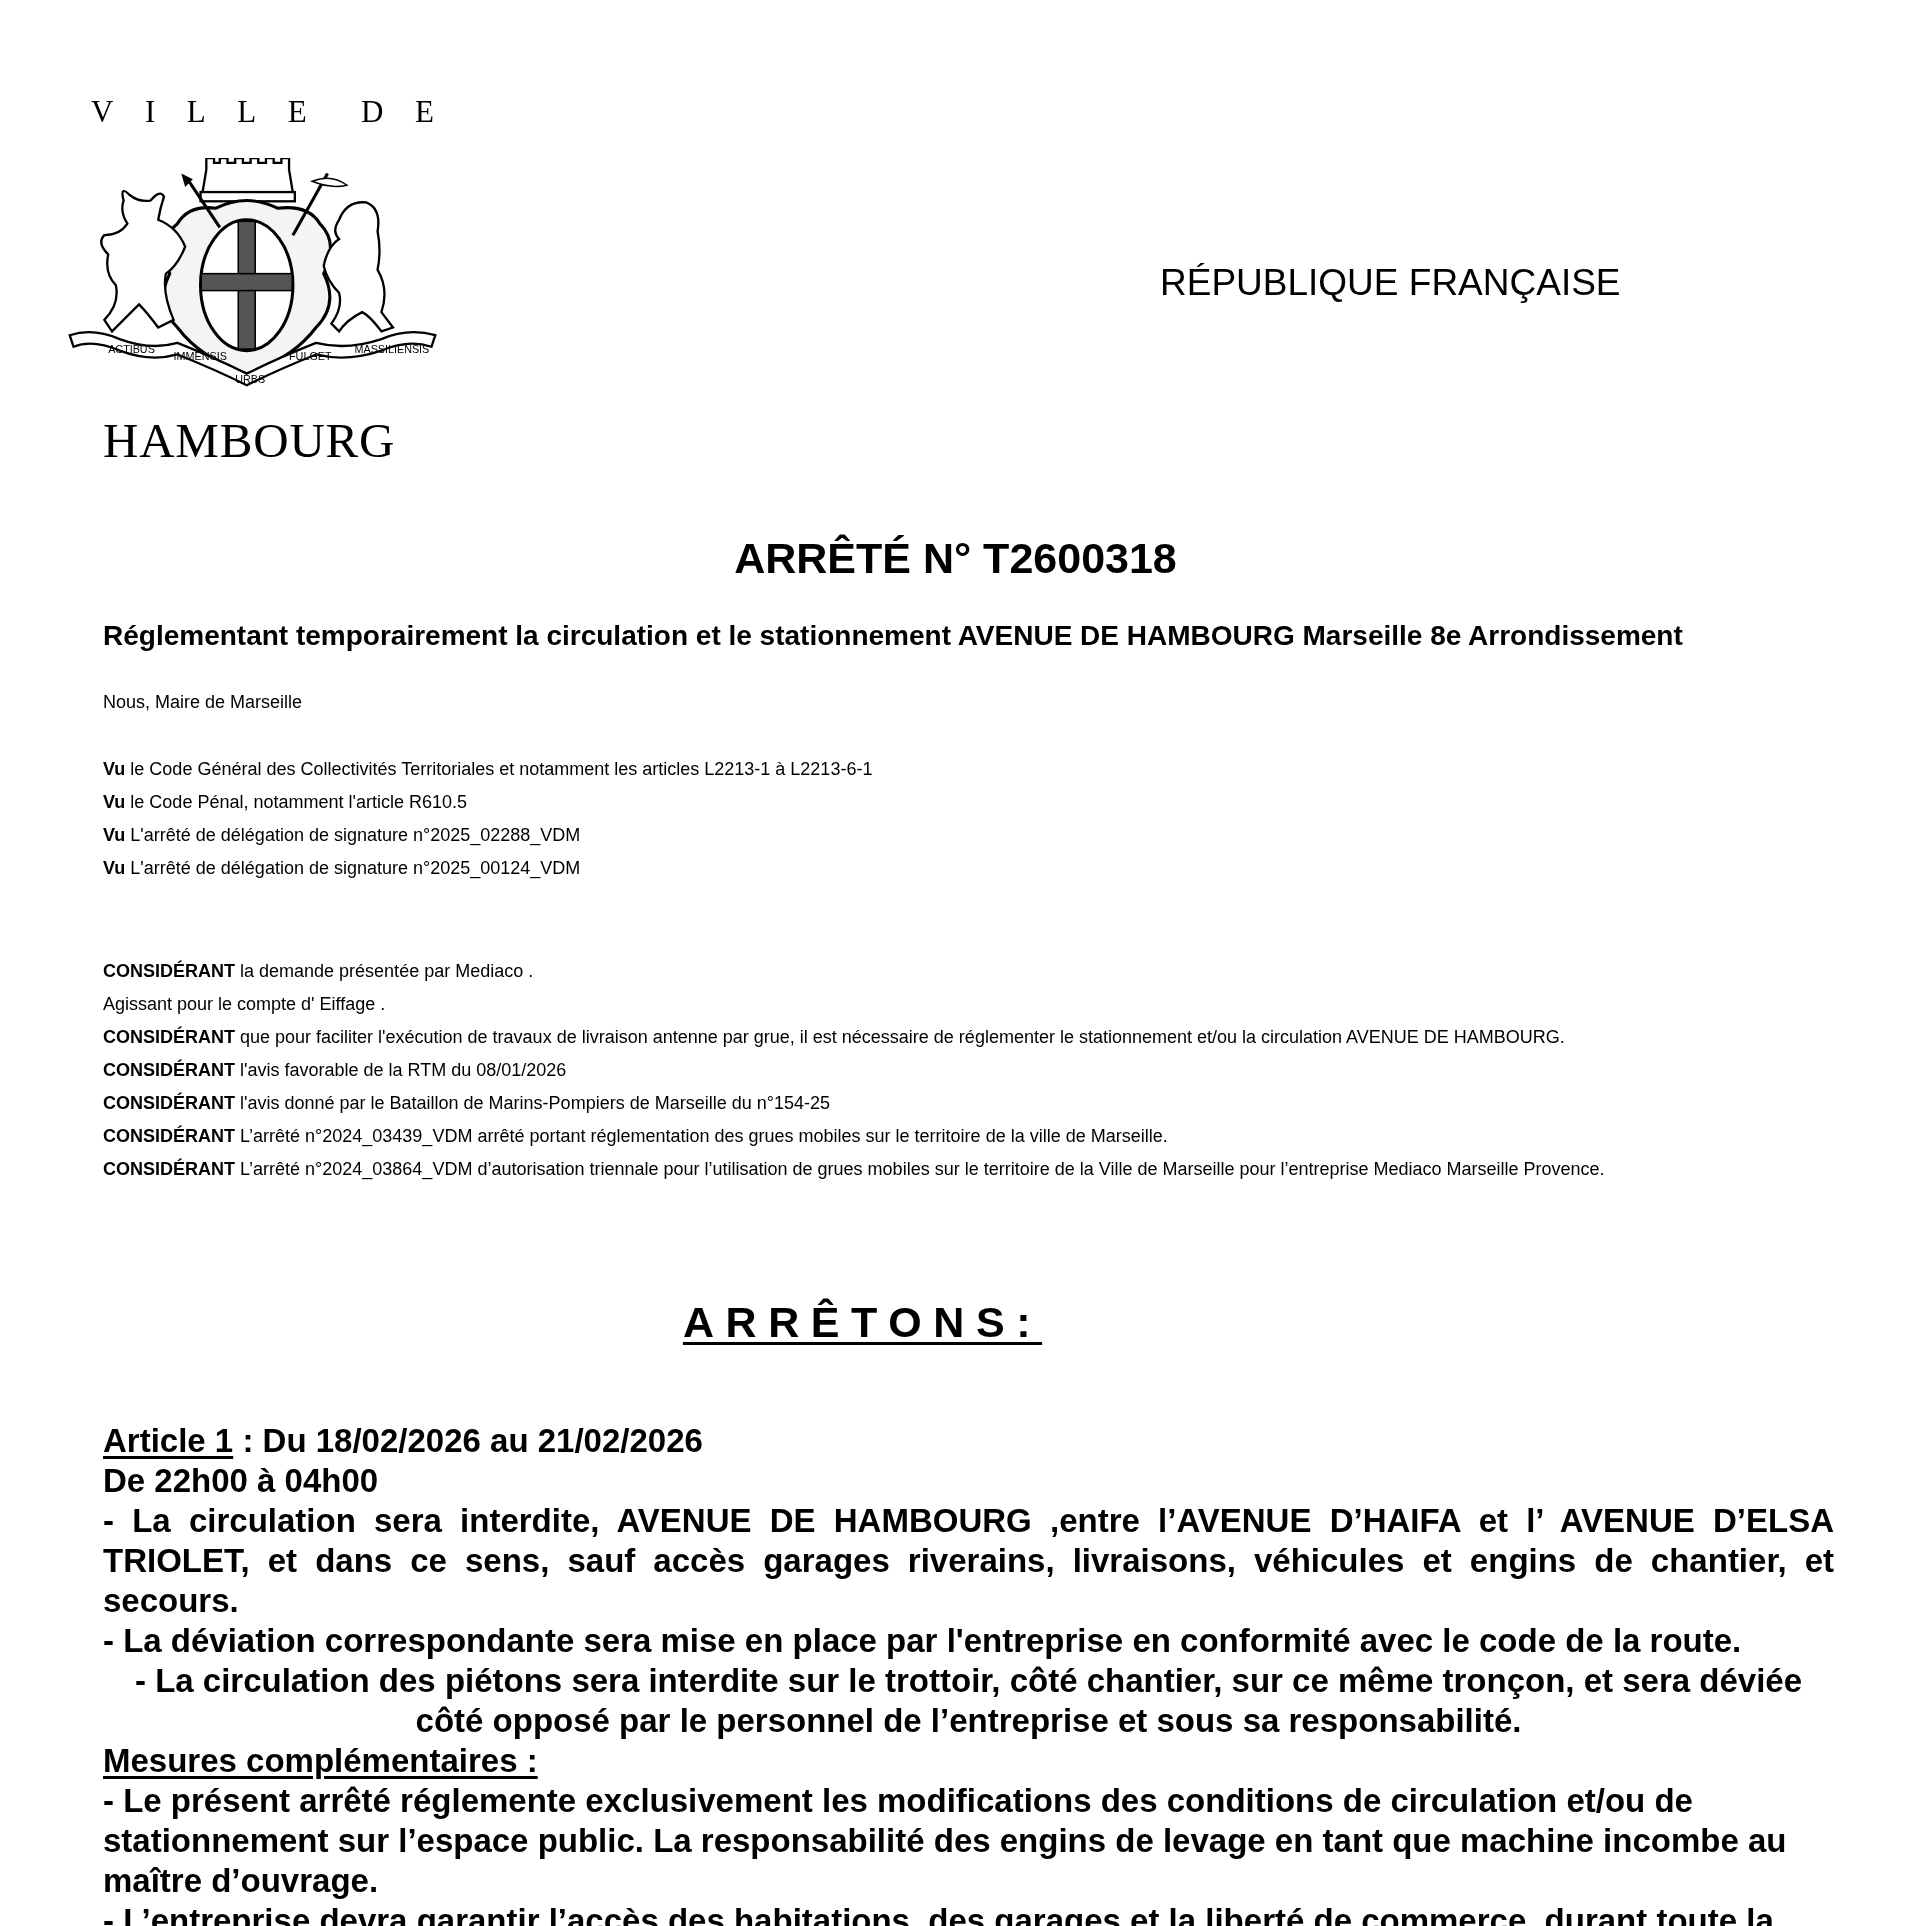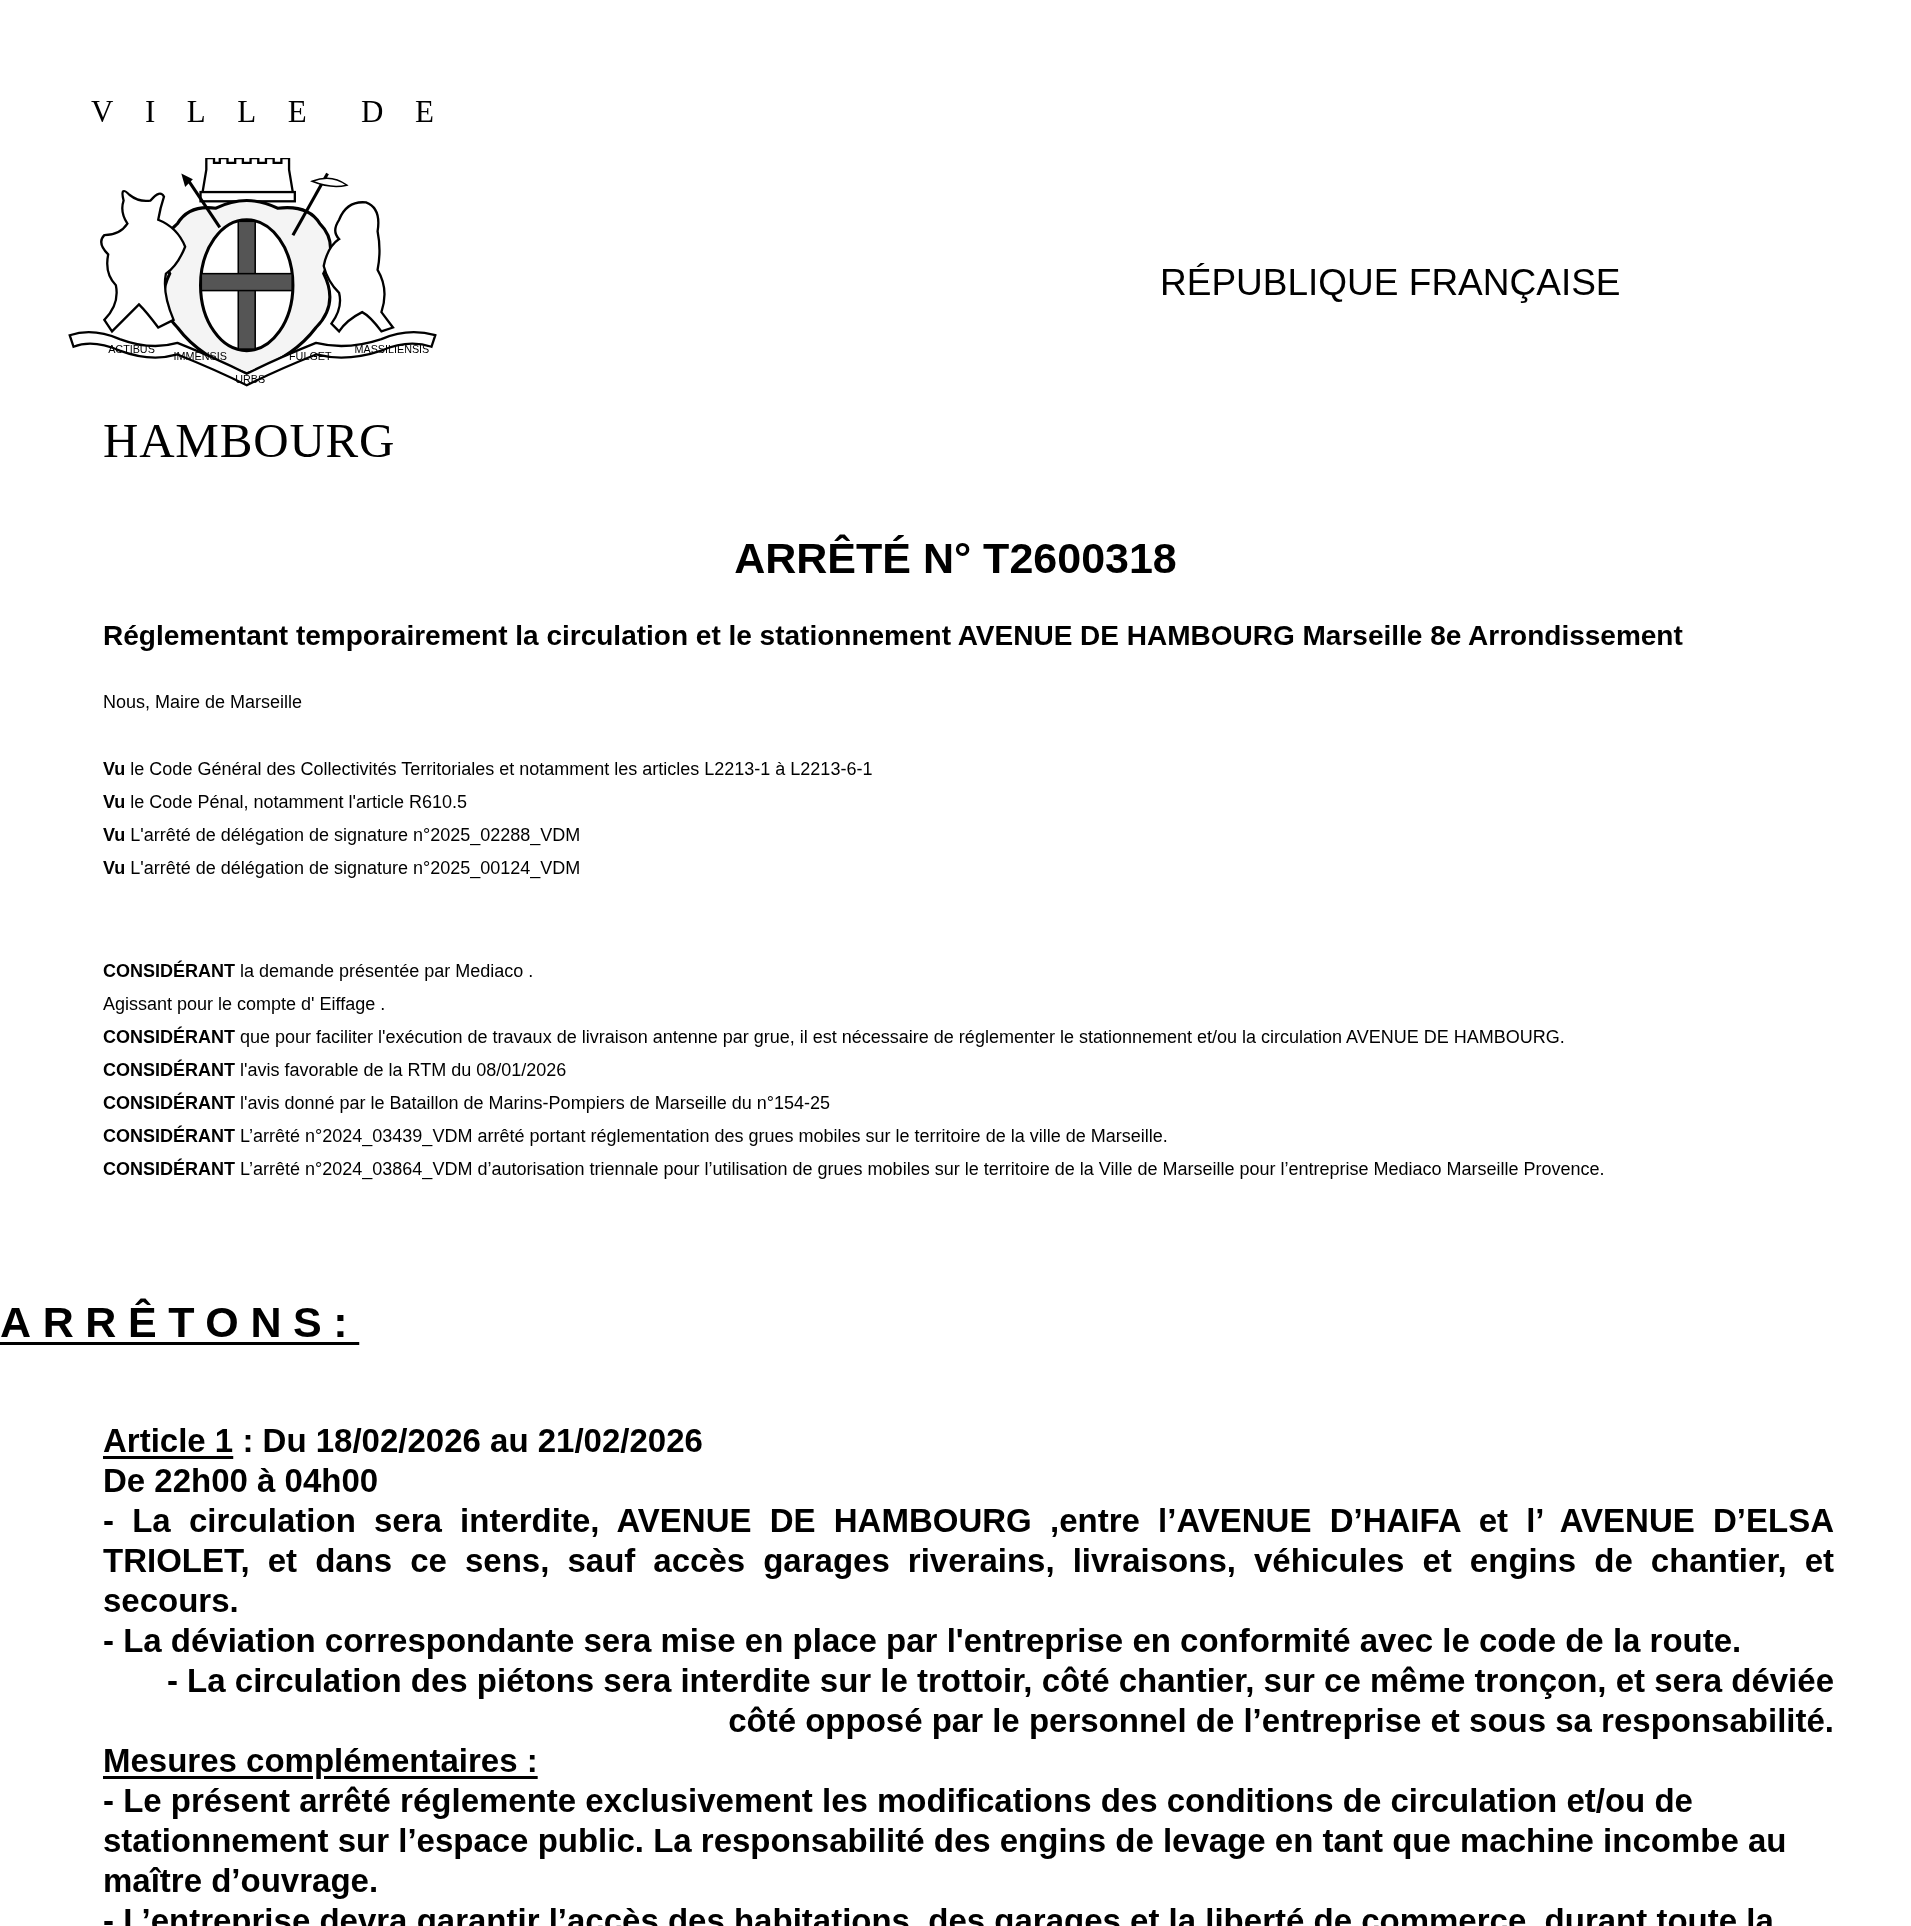--- a/index.html
+++ b/index.html
@@ -10,21 +10,21 @@
   .crest { position:absolute; left:62px; top:158px; width:381px; height:239px; }
   .marseille { position:absolute; left:103px; top:412px; font-family:"Liberation Serif", serif; font-size:49px; letter-spacing:0.8px; }
   .republique { position:absolute; left:1160px; top:262px; font-size:37px; font-weight:normal; }
   .title { position:absolute; left:0; width:1911px; top:534px; text-align:center; font-weight:bold; font-size:43px; }
   .text-block { position:absolute; left:80px; width:1731px;margin-left:23px; }
   .subtitle { top:620px; font-weight:bold; font-size:28px; }
   .p { font-size:18px; line-height:33px; text-align:justify; }
   .nous { top:686px; }
   .vus { top:753px; }
   .cons { top:955px; }
-  .arretons { position:absolute; left:0; width:1725px; top:1298px; font-weight:bold; font-size:43px; letter-spacing:11.6px; }
+  .arretons { position:absolute; left:0; width:1725px; top:1298px; text-align:center; font-weight:bold; font-size:43px; letter-spacing:11.6px; }
   .arretons span { text-decoration:underline; text-decoration-thickness:3.1px; text-underline-offset:5.4px; }
   .art1 { top:1421px; font-size:33px; line-height:40px; font-weight:bold; text-align:justify; }
   .u { text-decoration:underline; text-decoration-thickness:2.7px; text-underline-offset:3.9px; }
   b { font-weight:bold; }
   .line { display:block; }
 </style>
 </head>
 <body>
 
 <div class="page">
@@ -95,21 +95,21 @@
     <span class="line" style="text-align:left"><b>CONSIDÉRANT</b><span> L’arrêté n°2024_03864_VDM d’autorisation triennale pour l’utilisation de grues mobiles sur le territoire de la Ville de Marseille pour l’entreprise Mediaco Marseille Provence.</span></span>
   </div>
 
   <div class="arretons"><span>ARRÊTONS:</span></div>
 
   <div class="text-block art1">
     <span class="line"><span class="u">Article 1</span><span> : Du 18/02/2026 au 21/02/2026</span></span>
     <span class="line">De 22h00 à 04h00</span>
     <span class="line">- La circulation sera interdite, AVENUE DE HAMBOURG ,entre l’AVENUE D’HAIFA et l’ AVENUE D’ELSA TRIOLET, et dans ce sens, sauf accès garages riverains, livraisons, véhicules et engins de chantier, et secours.</span>
     <span class="line">- La déviation correspondante sera mise en place par l'entreprise en conformité avec le code de la route.</span>
-    <span class="line" style="text-align:right">- La circulation des piétons sera interdite sur le trottoir, côté chantier, sur ce même tronçon, et sera déviée côté opposé par le personnel de l’entreprise et sous sa responsabilité.</span>
+    <span class="line" style="text-align:center">- La circulation des piétons sera interdite sur le trottoir, côté chantier, sur ce même tronçon, et sera déviée côté opposé par le personnel de l’entreprise et sous sa responsabilité.</span>
     <span class="line"><span class="u">Mesures complémentaires :</span></span>
     <span class="line" style="text-align:left">- Le présent arrêté réglemente exclusivement les modifications des conditions de circulation et/ou de stationnement sur l’espace public. La responsabilité des engins de levage en tant que machine incombe au maître d’ouvrage.</span>
     <span class="line" style="text-align:left">- L’entreprise devra garantir l’accès des habitations, des garages et la liberté de commerce, durant toute la durée des travaux.</span>
 
   </div>
 
 </div>
 
 
 </body></html>

